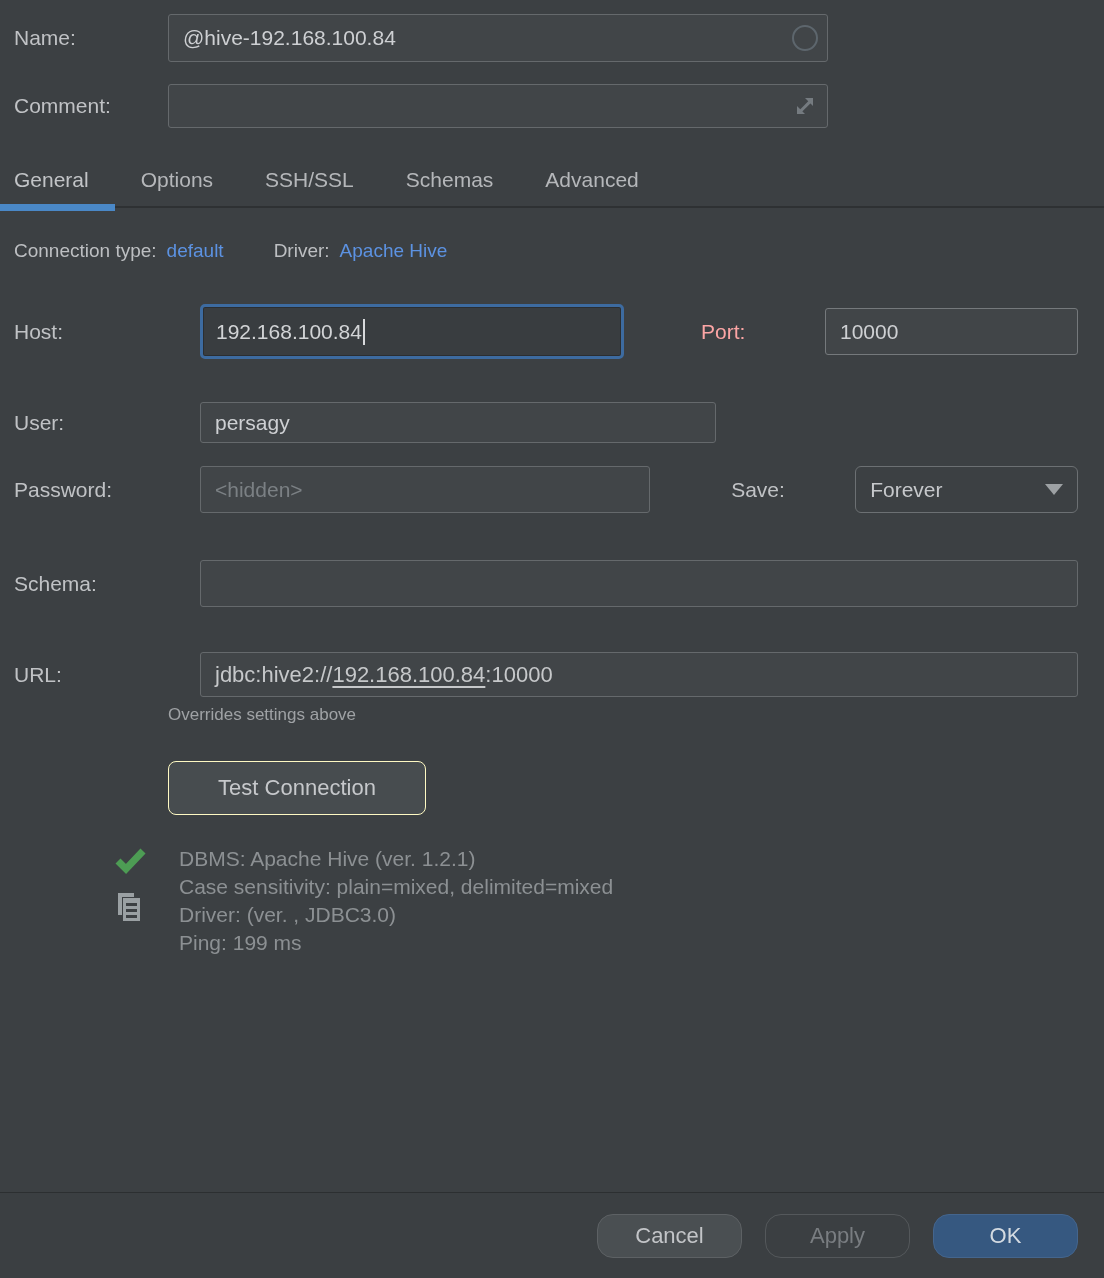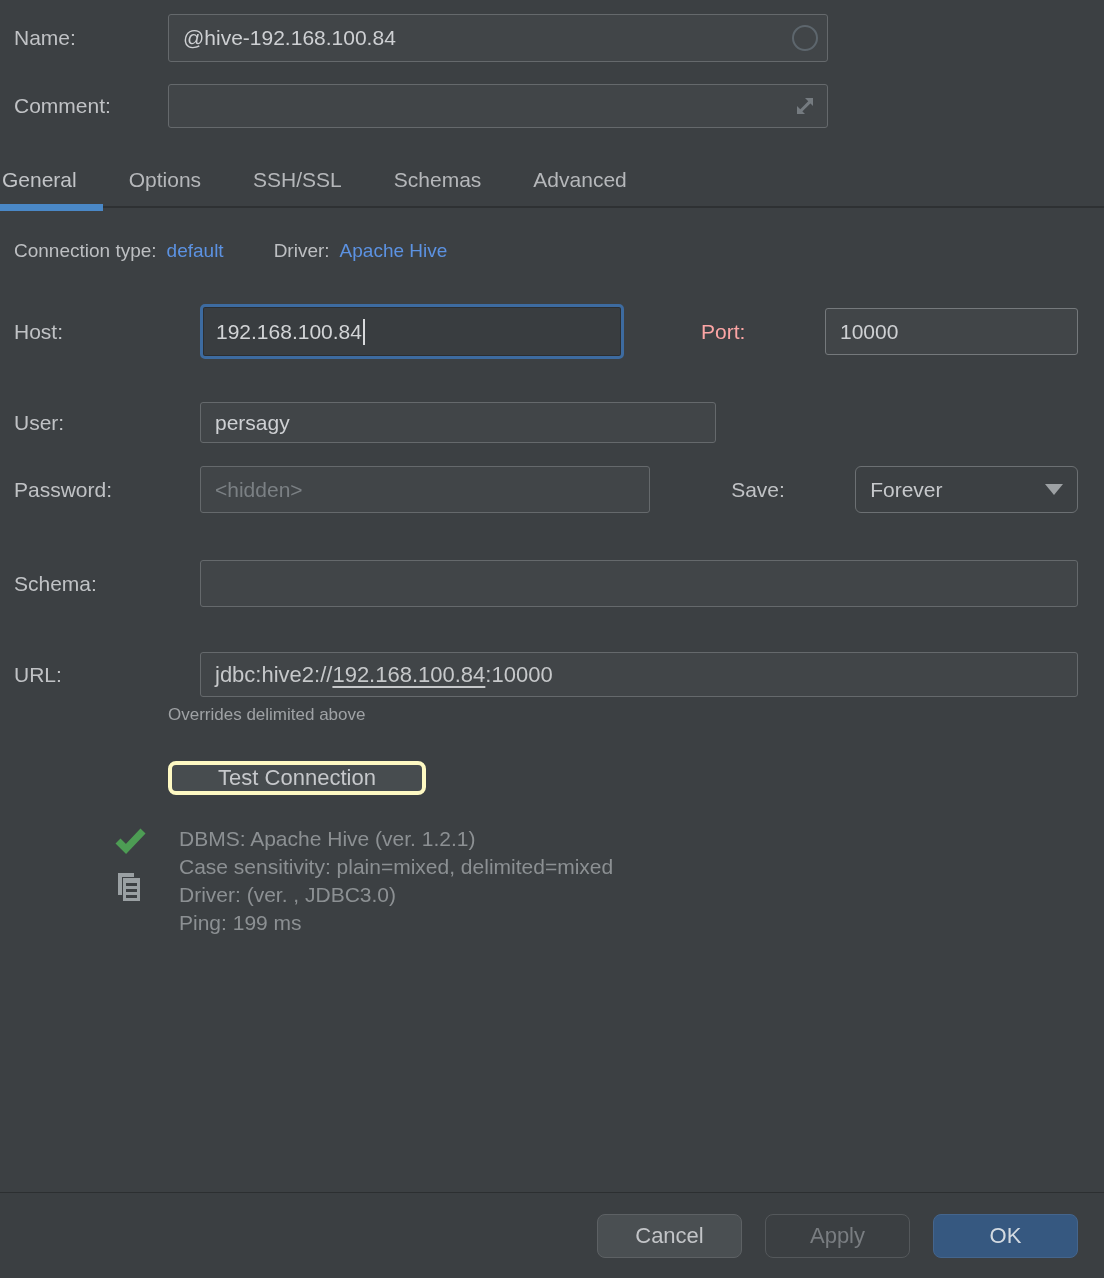--- a/index.html
+++ b/index.html
@@ -45,21 +45,21 @@
   }
   .expand-icon {
     position: absolute; right: 8px; top: 50%;
     width: 30px; height: 30px; margin-top: -15px;
     cursor: pointer;
   }
 
   
   .tabs {
     display: flex; gap: 52px;
-    padding-left: 2px;
+    padding-left: 14px;
     margin-top: 40px;
     position: relative;
   }
   .tabs::after {
     content: ""; position: absolute; left: 0; right: 0; bottom: 0;
     height: 2px; background: #2e3133;
   }
   .tab {
     font-size: 21px; color: #b5b7ba;
     padding-bottom: 16px;
@@ -135,23 +135,23 @@
     white-space: pre;
   }
   .url-host { text-decoration: underline; text-underline-offset: 4px; }
   .url-helper {
     margin: 8px 0 0 154px;
     font-size: 17px; color: #9fa2a5;
   }
 
   .test-btn {
     margin: 36px 0 0 154px;
-    width: 258px; height: 34px;
+    width: 258px; height: 54px;
     background: #474c4f;
-    border: 4px solid #fef9c3;
+    border: 1px solid #fef9c3;
     border-radius: 8px;
     color: #c6c8cb; font-size: 22px;
     font-family: "Liberation Sans", "DejaVu Sans", sans-serif;
     cursor: pointer;
   }
 
   
   .result { display: flex; margin: 30px 0 0 100px; }
   .result-icons { width: 34px; flex: none; position: relative; height: 120px; }
   .check-icon { position: absolute; left: 0; top: 2px; }
@@ -168,21 +168,21 @@
   .footer {
     border-top: 1px solid #2c2f31;
     height: 86px; flex: none;
     display: flex; align-items: center; justify-content: flex-end;
     gap: 23px;
     padding-right: 26px;
     background: #3b3f42;
   }
   .btn {
     width: 145px; height: 44px;
-    border-radius: 8px;
+    border-radius: 16px;
     font-size: 22px;
     font-family: "Liberation Sans", "DejaVu Sans", sans-serif;
     cursor: pointer;
   }
   .btn-cancel { background: #4a4f52; border: 1px solid #5d6164; color: #c3c5c8; }
   .btn-apply { background: transparent; border: 1px solid #54585b; color: #797d81; }
   .btn-ok { background: #365880; border: 1px solid #44658d; color: #d3dae1; }
 </style>
 </head>
 <body>
@@ -255,21 +255,21 @@
 
     <div class="grid-row schema-row">
       <div class="flabel">Schema:</div>
       <input class="tf schema-field" type="text" value="" style="">
     </div>
 
     <div class="grid-row url-row">
       <div class="flabel">URL:</div>
       <div class="url-box"><span>jdbc:hive2://</span><span class="url-host">192.168.100.84</span><span>:10000</span></div>
     </div>
-    <div class="url-helper">Overrides delimited above</div>
+    <div class="url-helper">Overrides settings above</div>
 
     <button class="test-btn">Test Connection</button>
 
     <div class="result">
       <div class="result-icons">
         <svg class="check-icon" width="33" height="28" viewBox="0 0 33 28">
           <polyline points="4,14 12,22 29,4" fill="none" stroke="#4d9c54" stroke-width="7"></polyline>
         </svg>
         <svg class="copy-icon" width="30" height="32" viewBox="0 0 30 32">
           <path d="M4 2 h16 v4 h-12 v18 h-4 z" fill="#9aa0a3"></path>

